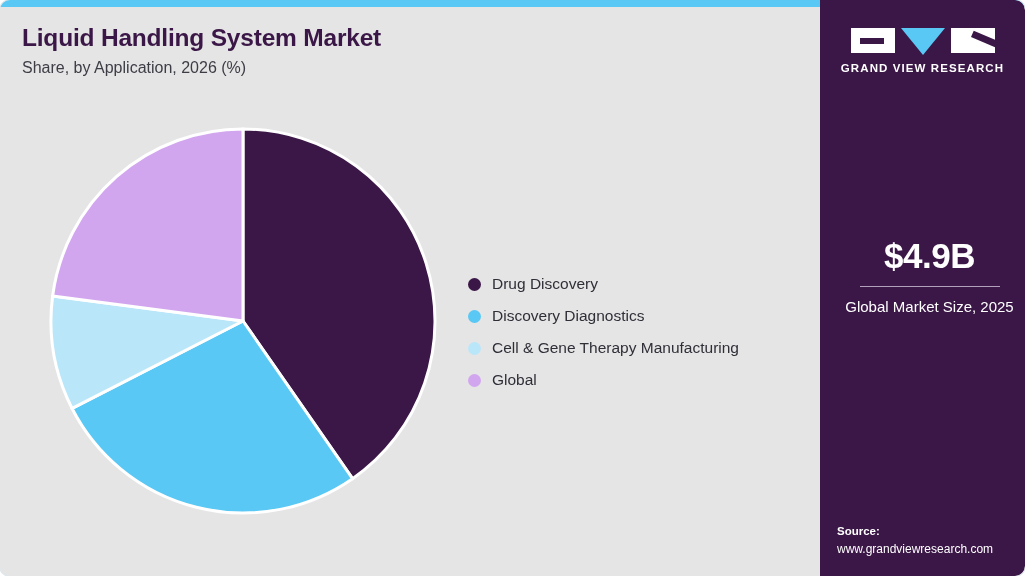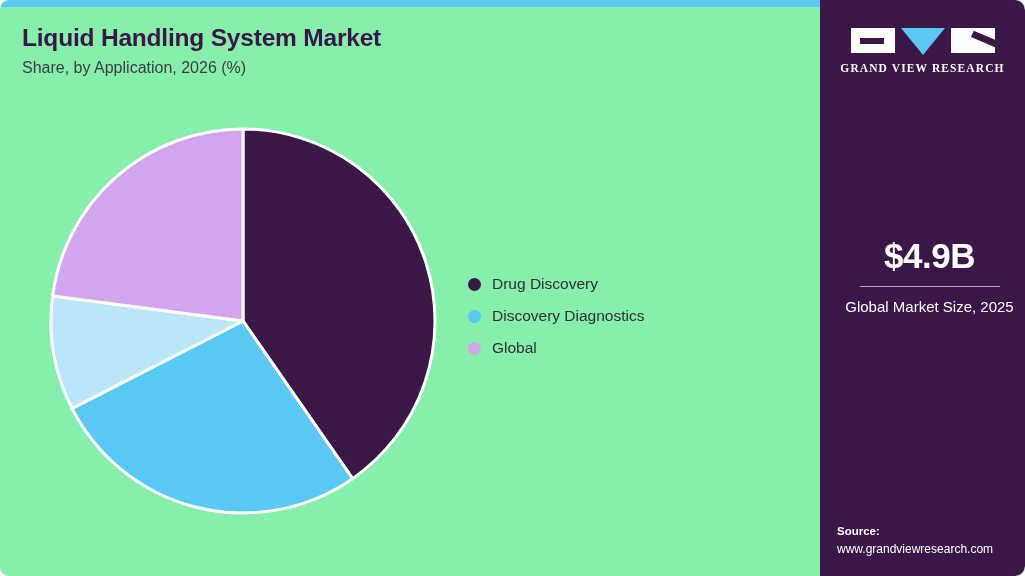--- a/index.html
+++ b/index.html
@@ -12,21 +12,21 @@
     height: 576px;
     font-family: "Liberation Sans", sans-serif;
     overflow: hidden;
   }
 
   #card {
     position: relative;
     width: 1025px;
     height: 576px;
     box-sizing: border-box;
-    background: #86efac;
+    background: #e5e5e5;
     border-radius: 10px;
     overflow: hidden;
     box-shadow: 0 0 0 1px #dfe7ec;
   }
 
   
   #accent-bar {
     position: absolute;
     left: 0;
     top: 0;
@@ -160,21 +160,20 @@
     border-left: 22px solid transparent;
     border-right: 22px solid transparent;
     border-top: 27px solid #59c8f4;
   }
   #logo-wordmark {
     margin-top: 8px;
     font-size: 11.5px;
     font-weight: bold;
     letter-spacing: 1.1px;
     color: #ffffff;
-    font-family: Liberation Serif, serif;
   }
 
   #stat-block {
     position: absolute;
     left: 7px;
     top: 238px;
     width: 205px;
     text-align: center;
   }
   #stat-value {
@@ -243,20 +242,24 @@
     <div id="legend">
         <div class="legend-item">
           <span class="legend-dot" style="background: rgb(59, 23, 71);"></span>
           <span class="legend-label">Drug Discovery</span>
         </div>
         <div class="legend-item">
           <span class="legend-dot" style="background: rgb(89, 200, 244);"></span>
           <span class="legend-label">Discovery Diagnostics</span>
         </div>
         <div class="legend-item">
+          <span class="legend-dot" style="background: rgb(186, 230, 249);"></span>
+          <span class="legend-label">Cell &amp; Gene Therapy Manufacturing</span>
+        </div>
+        <div class="legend-item">
           <span class="legend-dot" style="background: rgb(210, 166, 239);"></span>
           <span class="legend-label">Global</span>
         </div>
       </div>
 
   </div>
 
   <div id="sidebar">
 
     <div id="logo-block">

